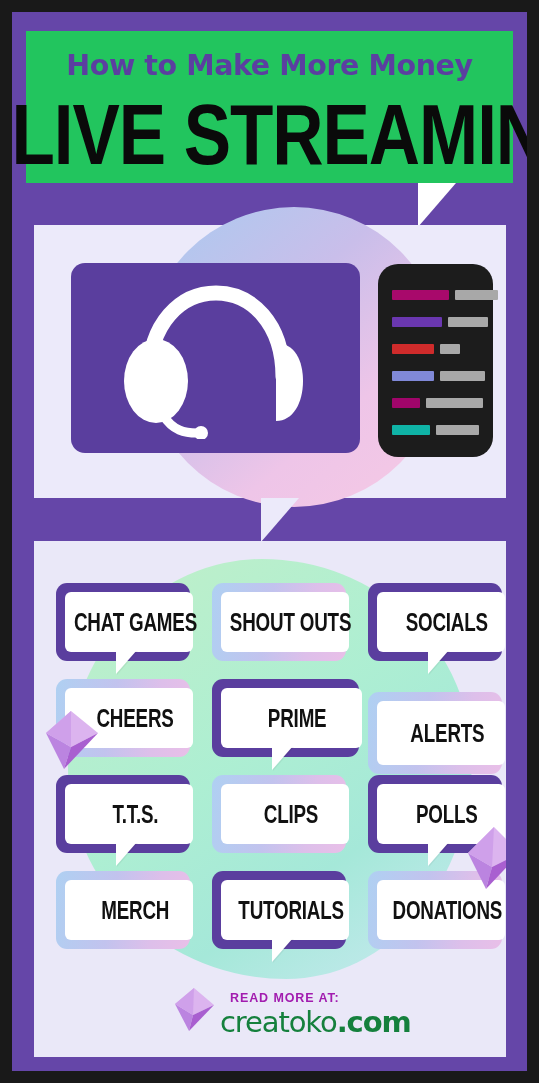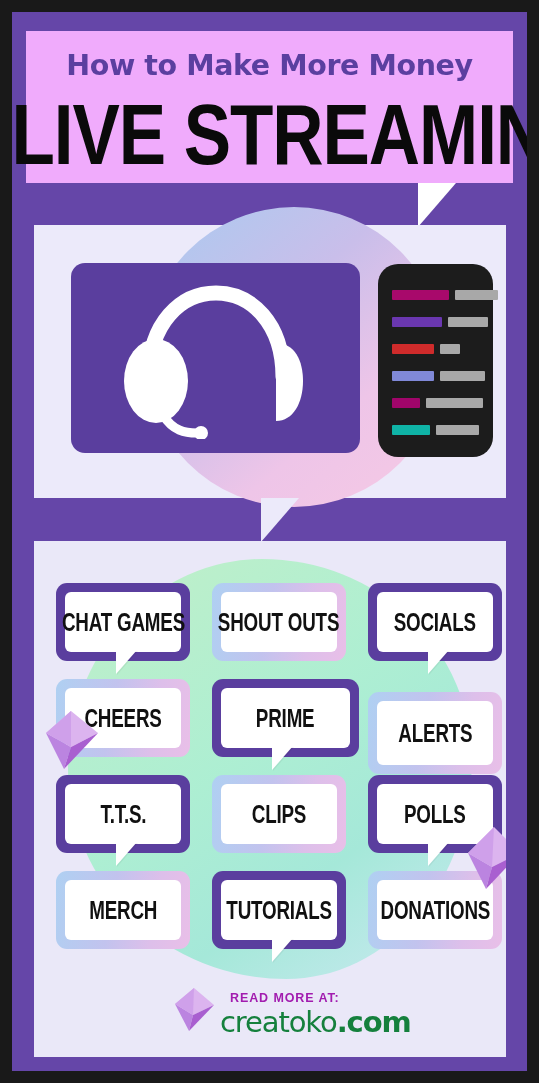--- a/index.html
+++ b/index.html
@@ -17,21 +17,21 @@
   .canvas{
     position:absolute;left:12px;top:12px;width:515px;height:1059px;
     background:#6546A8;overflow:hidden;
   }
 
   
   .panel{position:absolute;background:#FFFFFF;}
   .tail{position:absolute;width:0;height:0;}
 
   
-  #title-panel{left:14px;top:19px;width:487px;height:152px;background:#f0abfc;}
+  #title-panel{left:14px;top:19px;width:487px;height:152px;background:#22c55e;}
   #title-tail{
     left:406px;top:171px;
     border-left:0 solid transparent;
     border-top:44px solid #FFFFFF;
     border-right:38px solid transparent;
   }
   .kicker{
     position:absolute;left:0;right:0;top:18px;text-align:center;
     font-family:"DejaVu Sans", sans-serif;
     font-size:28.5px;font-weight:700;color:#5B3FA0;letter-spacing:-0.4px;
@@ -87,21 +87,21 @@
   .grid{position:absolute;left:0;top:0;right:0;bottom:0;}
 
   .tile{position:absolute;border-radius:11px;box-sizing:border-box;}
   .tile.solid{background:#5A3E9E;padding:9px;}
   .tile.grad{
     background:linear-gradient(100deg,#AFD0F2 0%,#C2C3EE 42%,#DDBFEA 72%,#E9BFE8 100%);
     padding:9px;
   }
   .tile-inner{
     width:100%;height:100%;background:#FFFFFF;border-radius:6px;
-    display:flex;align-items:center;justify-content:center;
+    display:flex;align-items:center;justify-content:center;padding-left:12px;
   }
   .tile-label{
     font-family:"Liberation Sans Narrow","Liberation Sans", sans-serif;
     font-size:20px;font-weight:700;color:#111111;letter-spacing:-0.2px;
     white-space:nowrap;
     transform:scaleX(0.94) scaleY(1.26);
   }
   .tile-tail{
     position:absolute;width:0;height:0;
     border-top:24px solid #FFFFFF;

